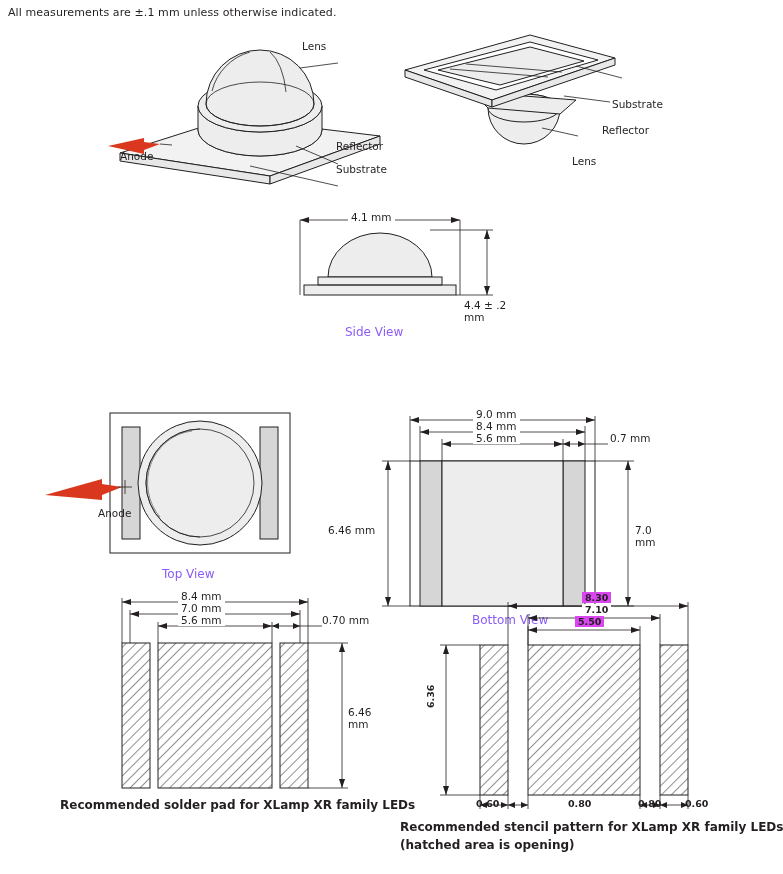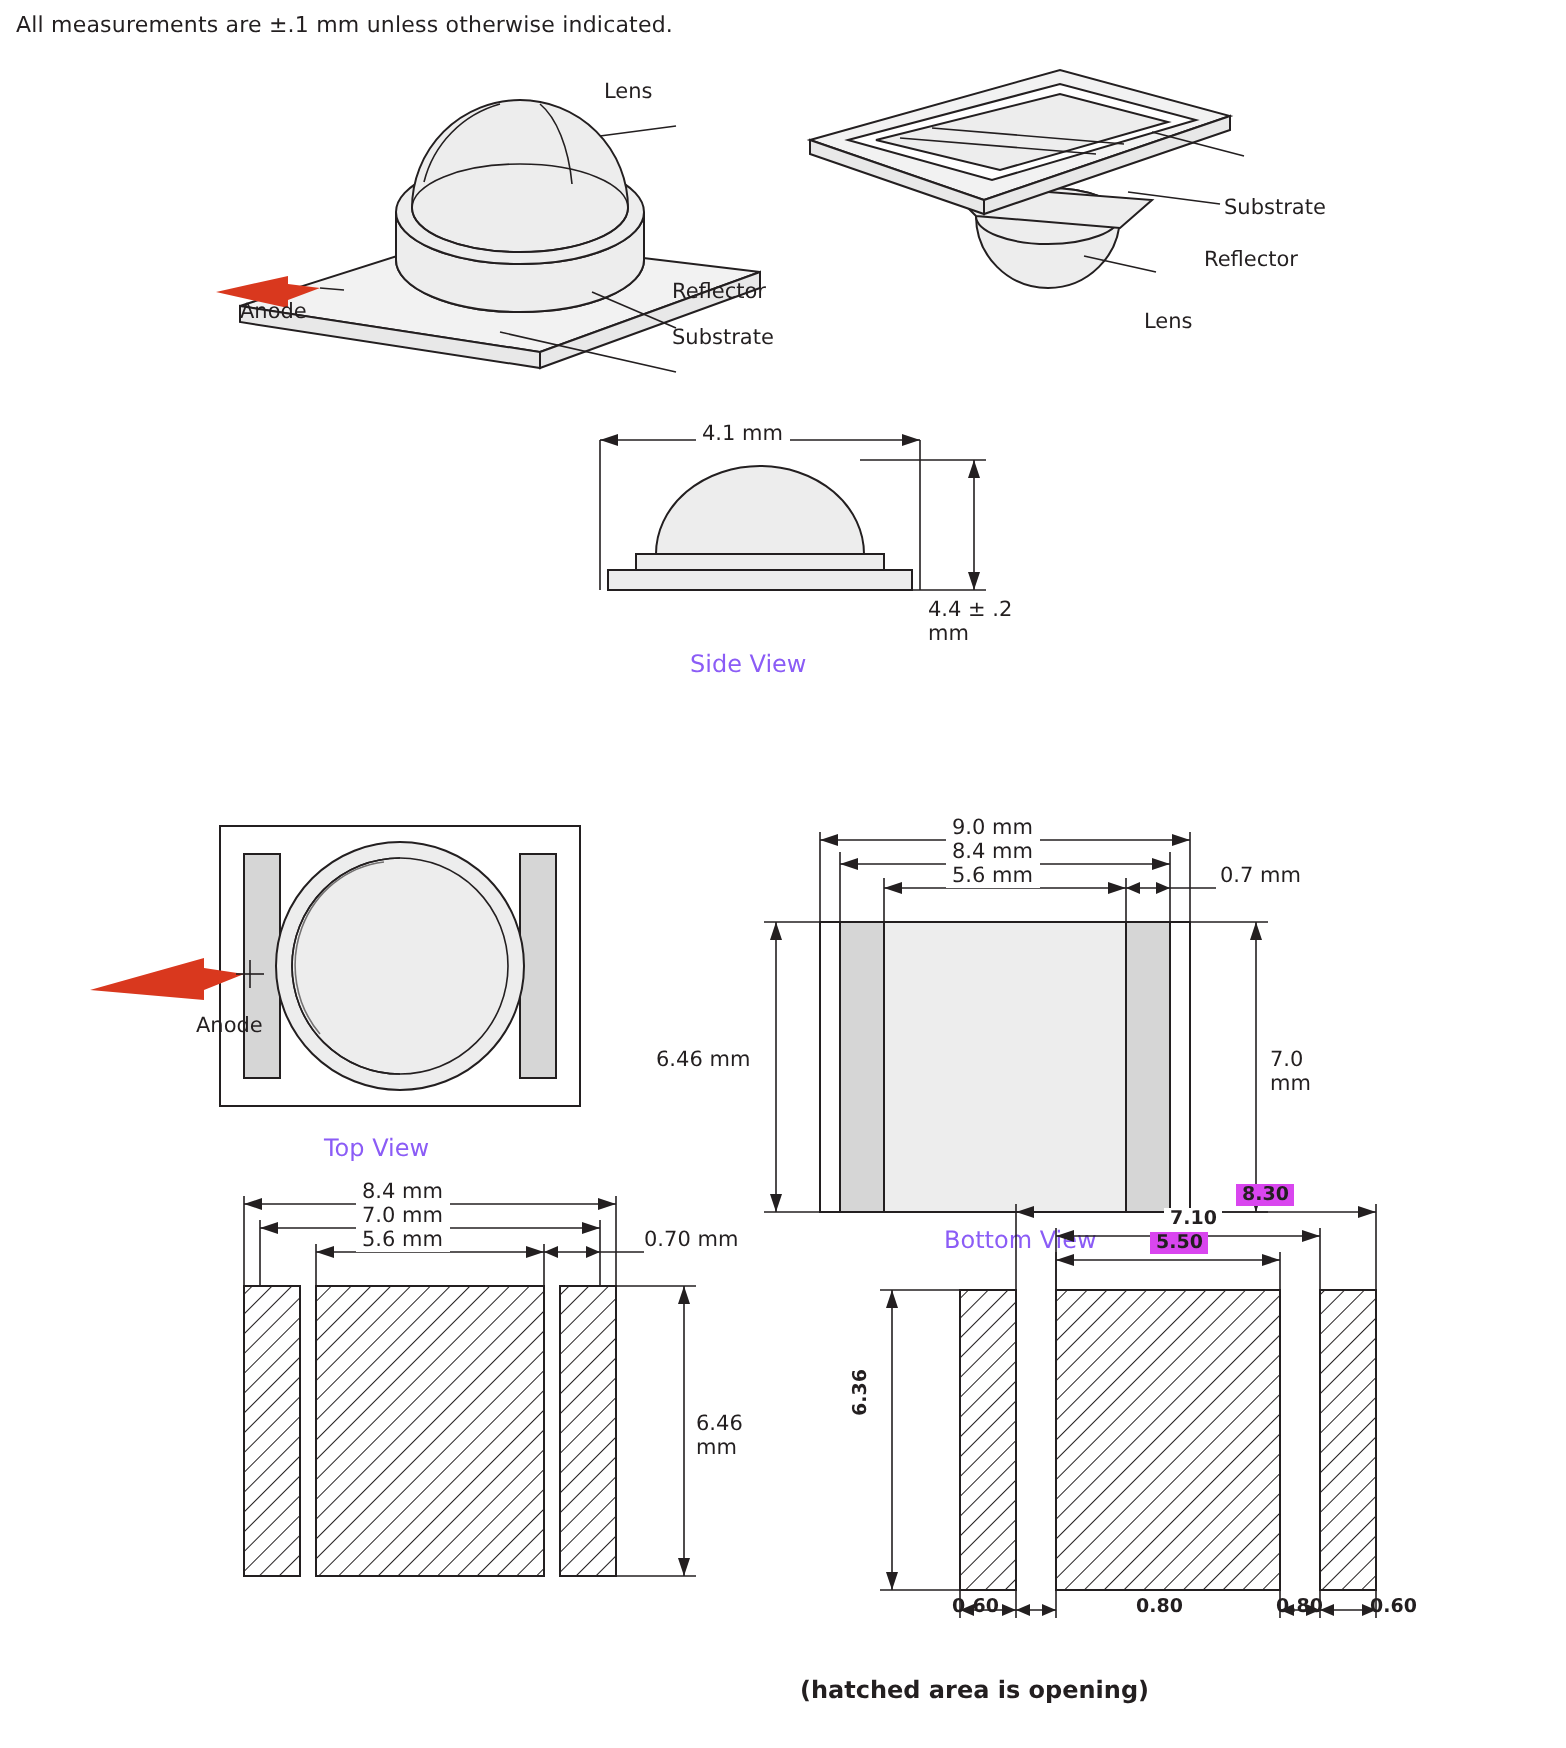--- a/index.html
+++ b/index.html
@@ -233,20 +233,21 @@
     <polygon fill="#231f20" points="282,53 279,62 285,62"></polygon>
     <polygon fill="#231f20" points="282,198 279,189 285,189"></polygon>
     <line class="thin" x1="248" y1="53" x2="288" y2="53"></line>
     <line class="thin" x1="248" y1="198" x2="288" y2="198"></line>
   </svg>
   <div class="abs dim" style="left:118px;top:0px;background:#fff;padding:0 3px;">8.4 mm</div>
   <div class="abs dim" style="left:118px;top:12px;background:#fff;padding:0 3px;">7.0 mm</div>
   <div class="abs dim" style="left:118px;top:24px;background:#fff;padding:0 3px;">5.6 mm</div>
   <div class="abs dim" style="left:262px;top:24px;">0.70 mm</div>
   <div class="abs dim" style="left:288px;top:116px;">6.46 mm</div>
+  <div class="abs capb" style="left:0px;top:208px;white-space:nowrap;">Recommended solder pad for XLamp XR family LEDs</div>
 </div>
 
 <div class="abs" style="left:420px;top:600px;">
   <svg width="350" height="215" viewBox="0 0 350 215">
     <defs>
       <pattern id="hatch2" width="7" height="7" patternTransform="rotate(45)" patternUnits="userSpaceOnUse">
         <line x1="0" y1="0" x2="0" y2="7" stroke="#231f20" stroke-width="1"></line>
       </pattern>
     </defs>
     <rect x="60" y="45" width="28" height="150" fill="url(#hatch2)" stroke="#231f20" stroke-width="1"></rect>
@@ -291,22 +292,23 @@
     <polygon fill="#231f20" points="240,205 247,202 247,208"></polygon>
     <polygon fill="#231f20" points="268,205 261,202 261,208"></polygon>
 
     <line class="thin" x1="60" y1="195" x2="60" y2="209"></line>
     <line class="thin" x1="88" y1="195" x2="88" y2="209"></line>
     <line class="thin" x1="108" y1="195" x2="108" y2="209"></line>
     <line class="thin" x1="220" y1="195" x2="220" y2="209"></line>
     <line class="thin" x1="240" y1="195" x2="240" y2="209"></line>
     <line class="thin" x1="268" y1="195" x2="268" y2="209"></line>
   </svg>
-  <div class="abs dimb" style="left:162px;top:-8px;background:#d946ef;padding:0 3px;margin-left:36px;">8.30</div>
+  <div class="abs dimb" style="left:162px;top:-8px;background:#d946ef;padding:0 3px;">8.30</div>
   <div class="abs dimb" style="left:162px;top:4px;background:#fff;padding:0 3px;">7.10</div>
   <div class="abs dimb" style="left:155px;top:16px;background:#d946ef;padding:0 3px;">5.50</div>
   <div class="abs dimb" style="left:5px;top:108px;transform:rotate(-90deg);transform-origin:left top;">6.36</div>
   <div class="abs dimb" style="left:56px;top:198px;">0.60</div>
   <div class="abs dimb" style="left:148px;top:198px;">0.80</div>
   <div class="abs dimb" style="left:218px;top:198px;">0.80</div>
   <div class="abs dimb" style="left:265px;top:198px;">0.60</div>
+  <div class="abs capb" style="left:-20px;top:220px;white-space:nowrap;">Recommended stencil pattern for XLamp XR family LEDs</div>
   <div class="abs capb" style="left:-20px;top:238px;white-space:nowrap;">(hatched area is opening)</div>
 </div>
 
 </body></html>

